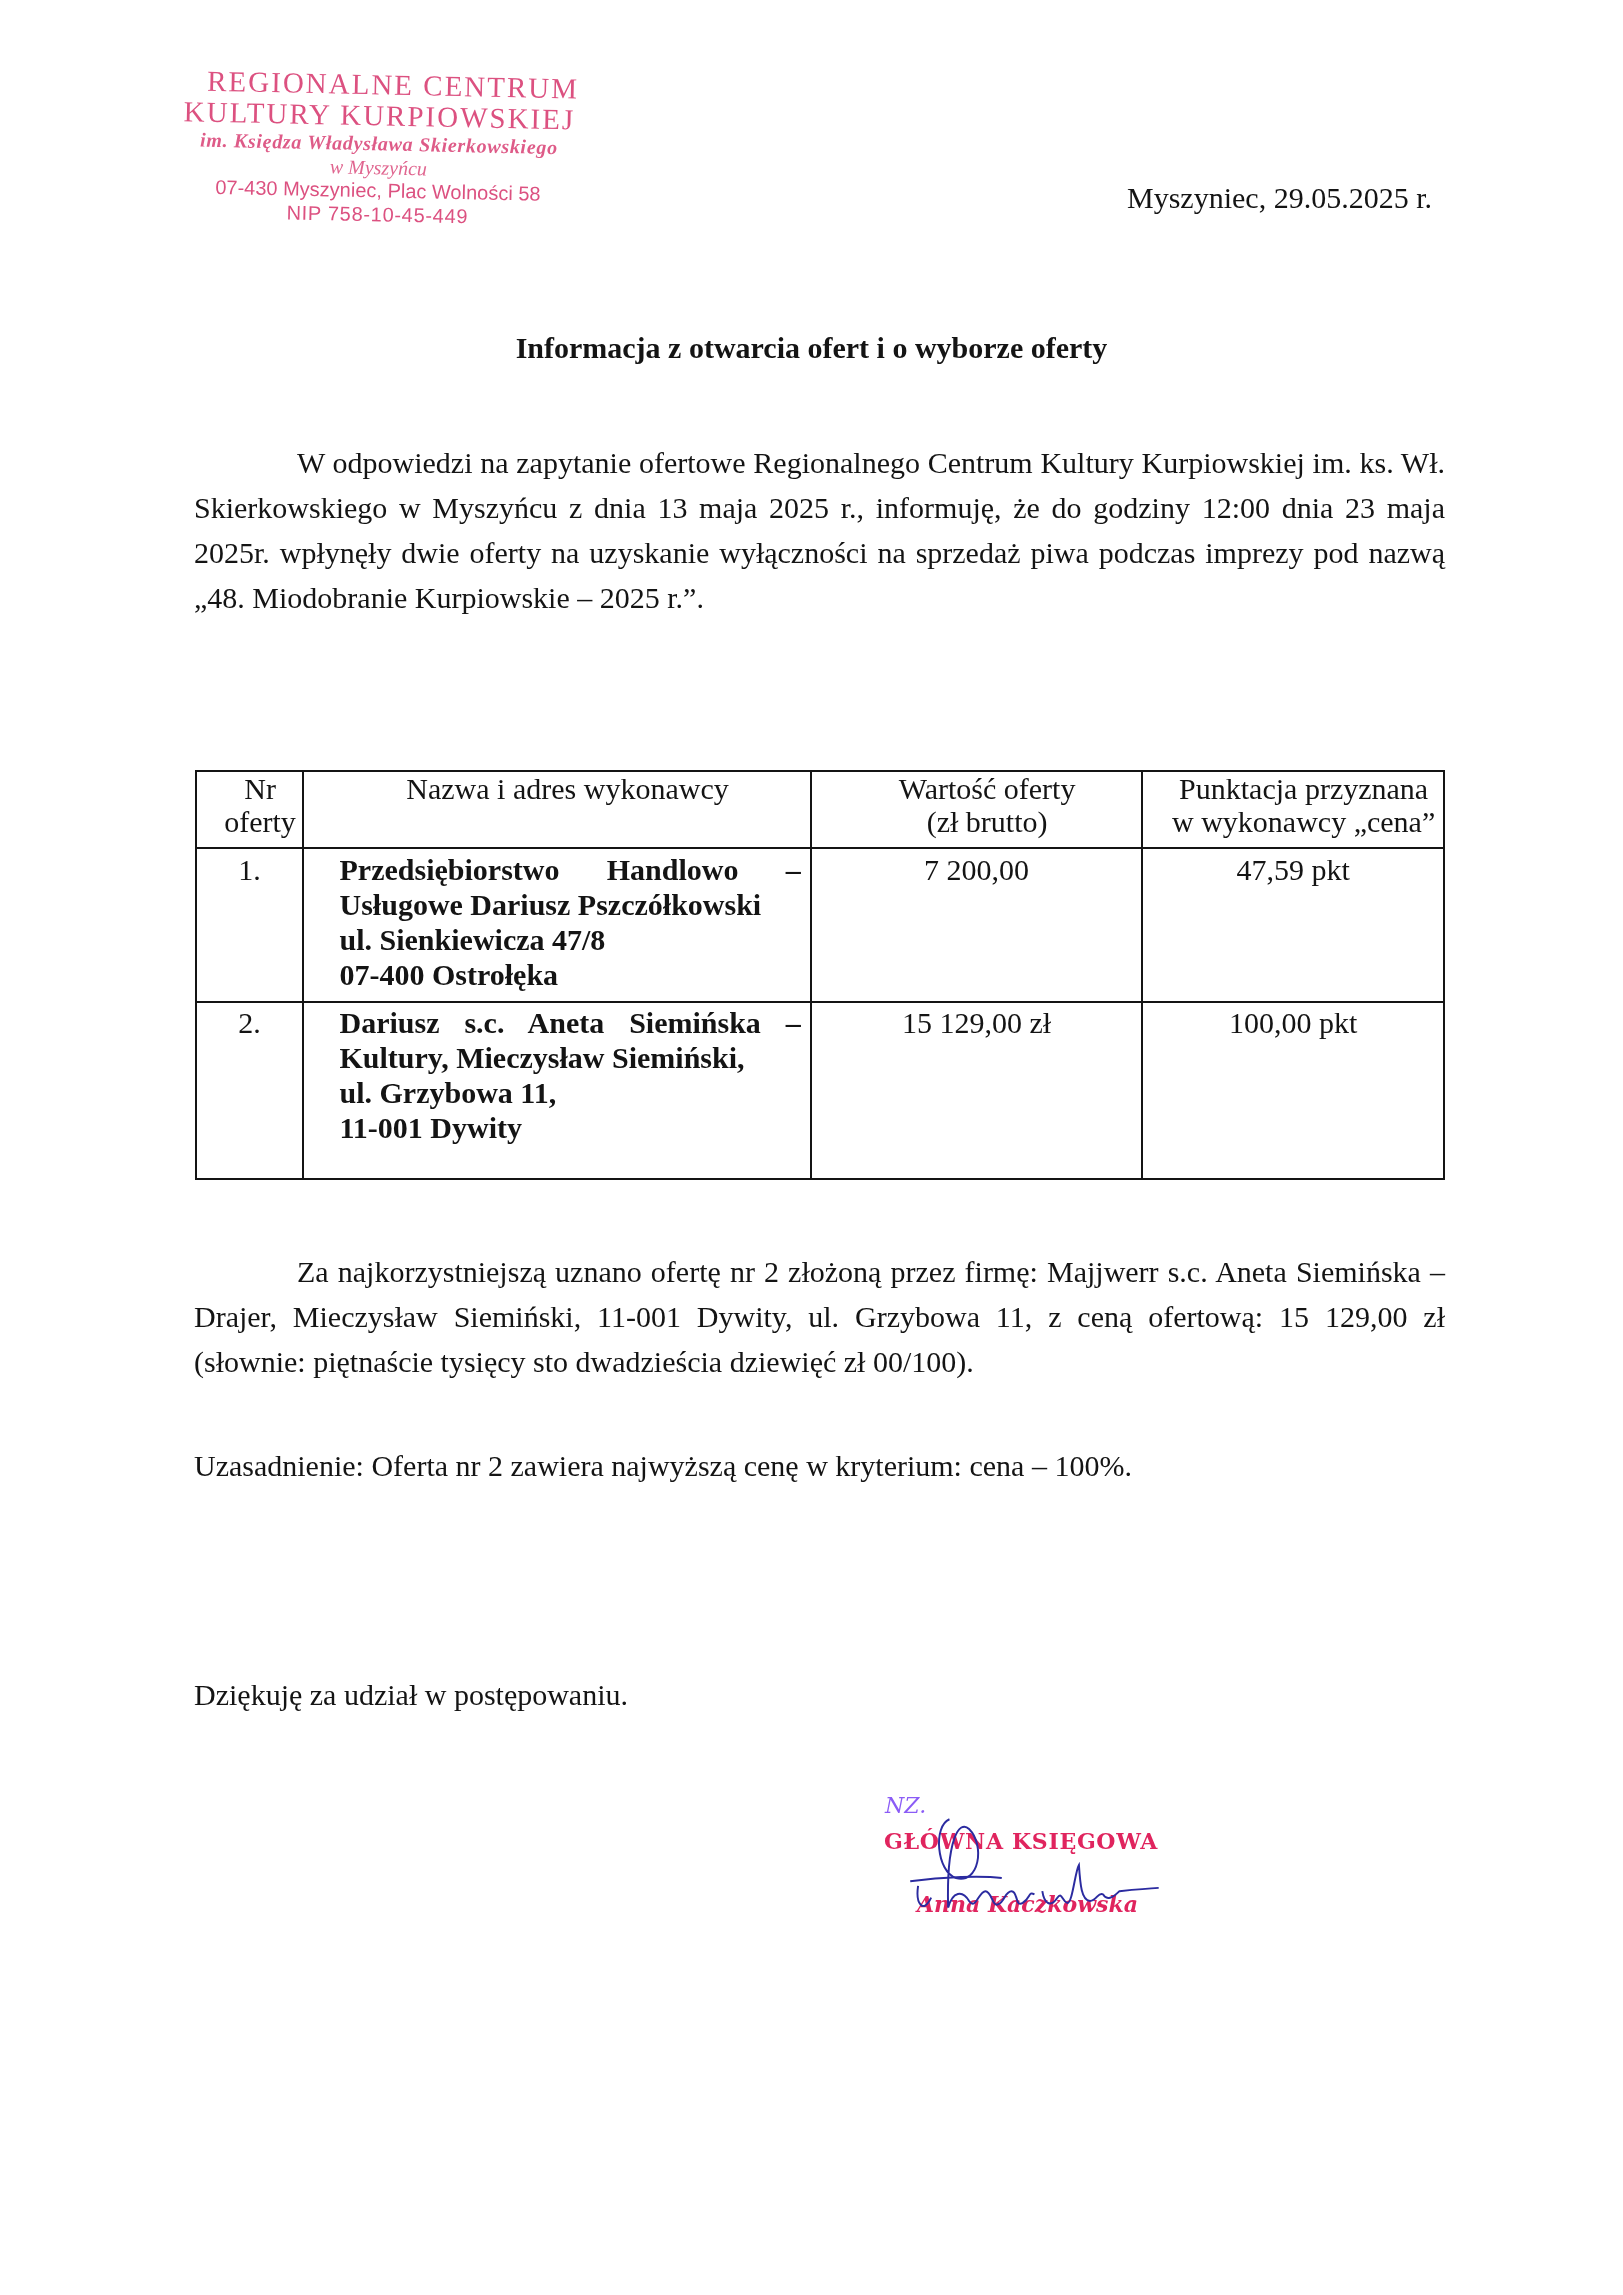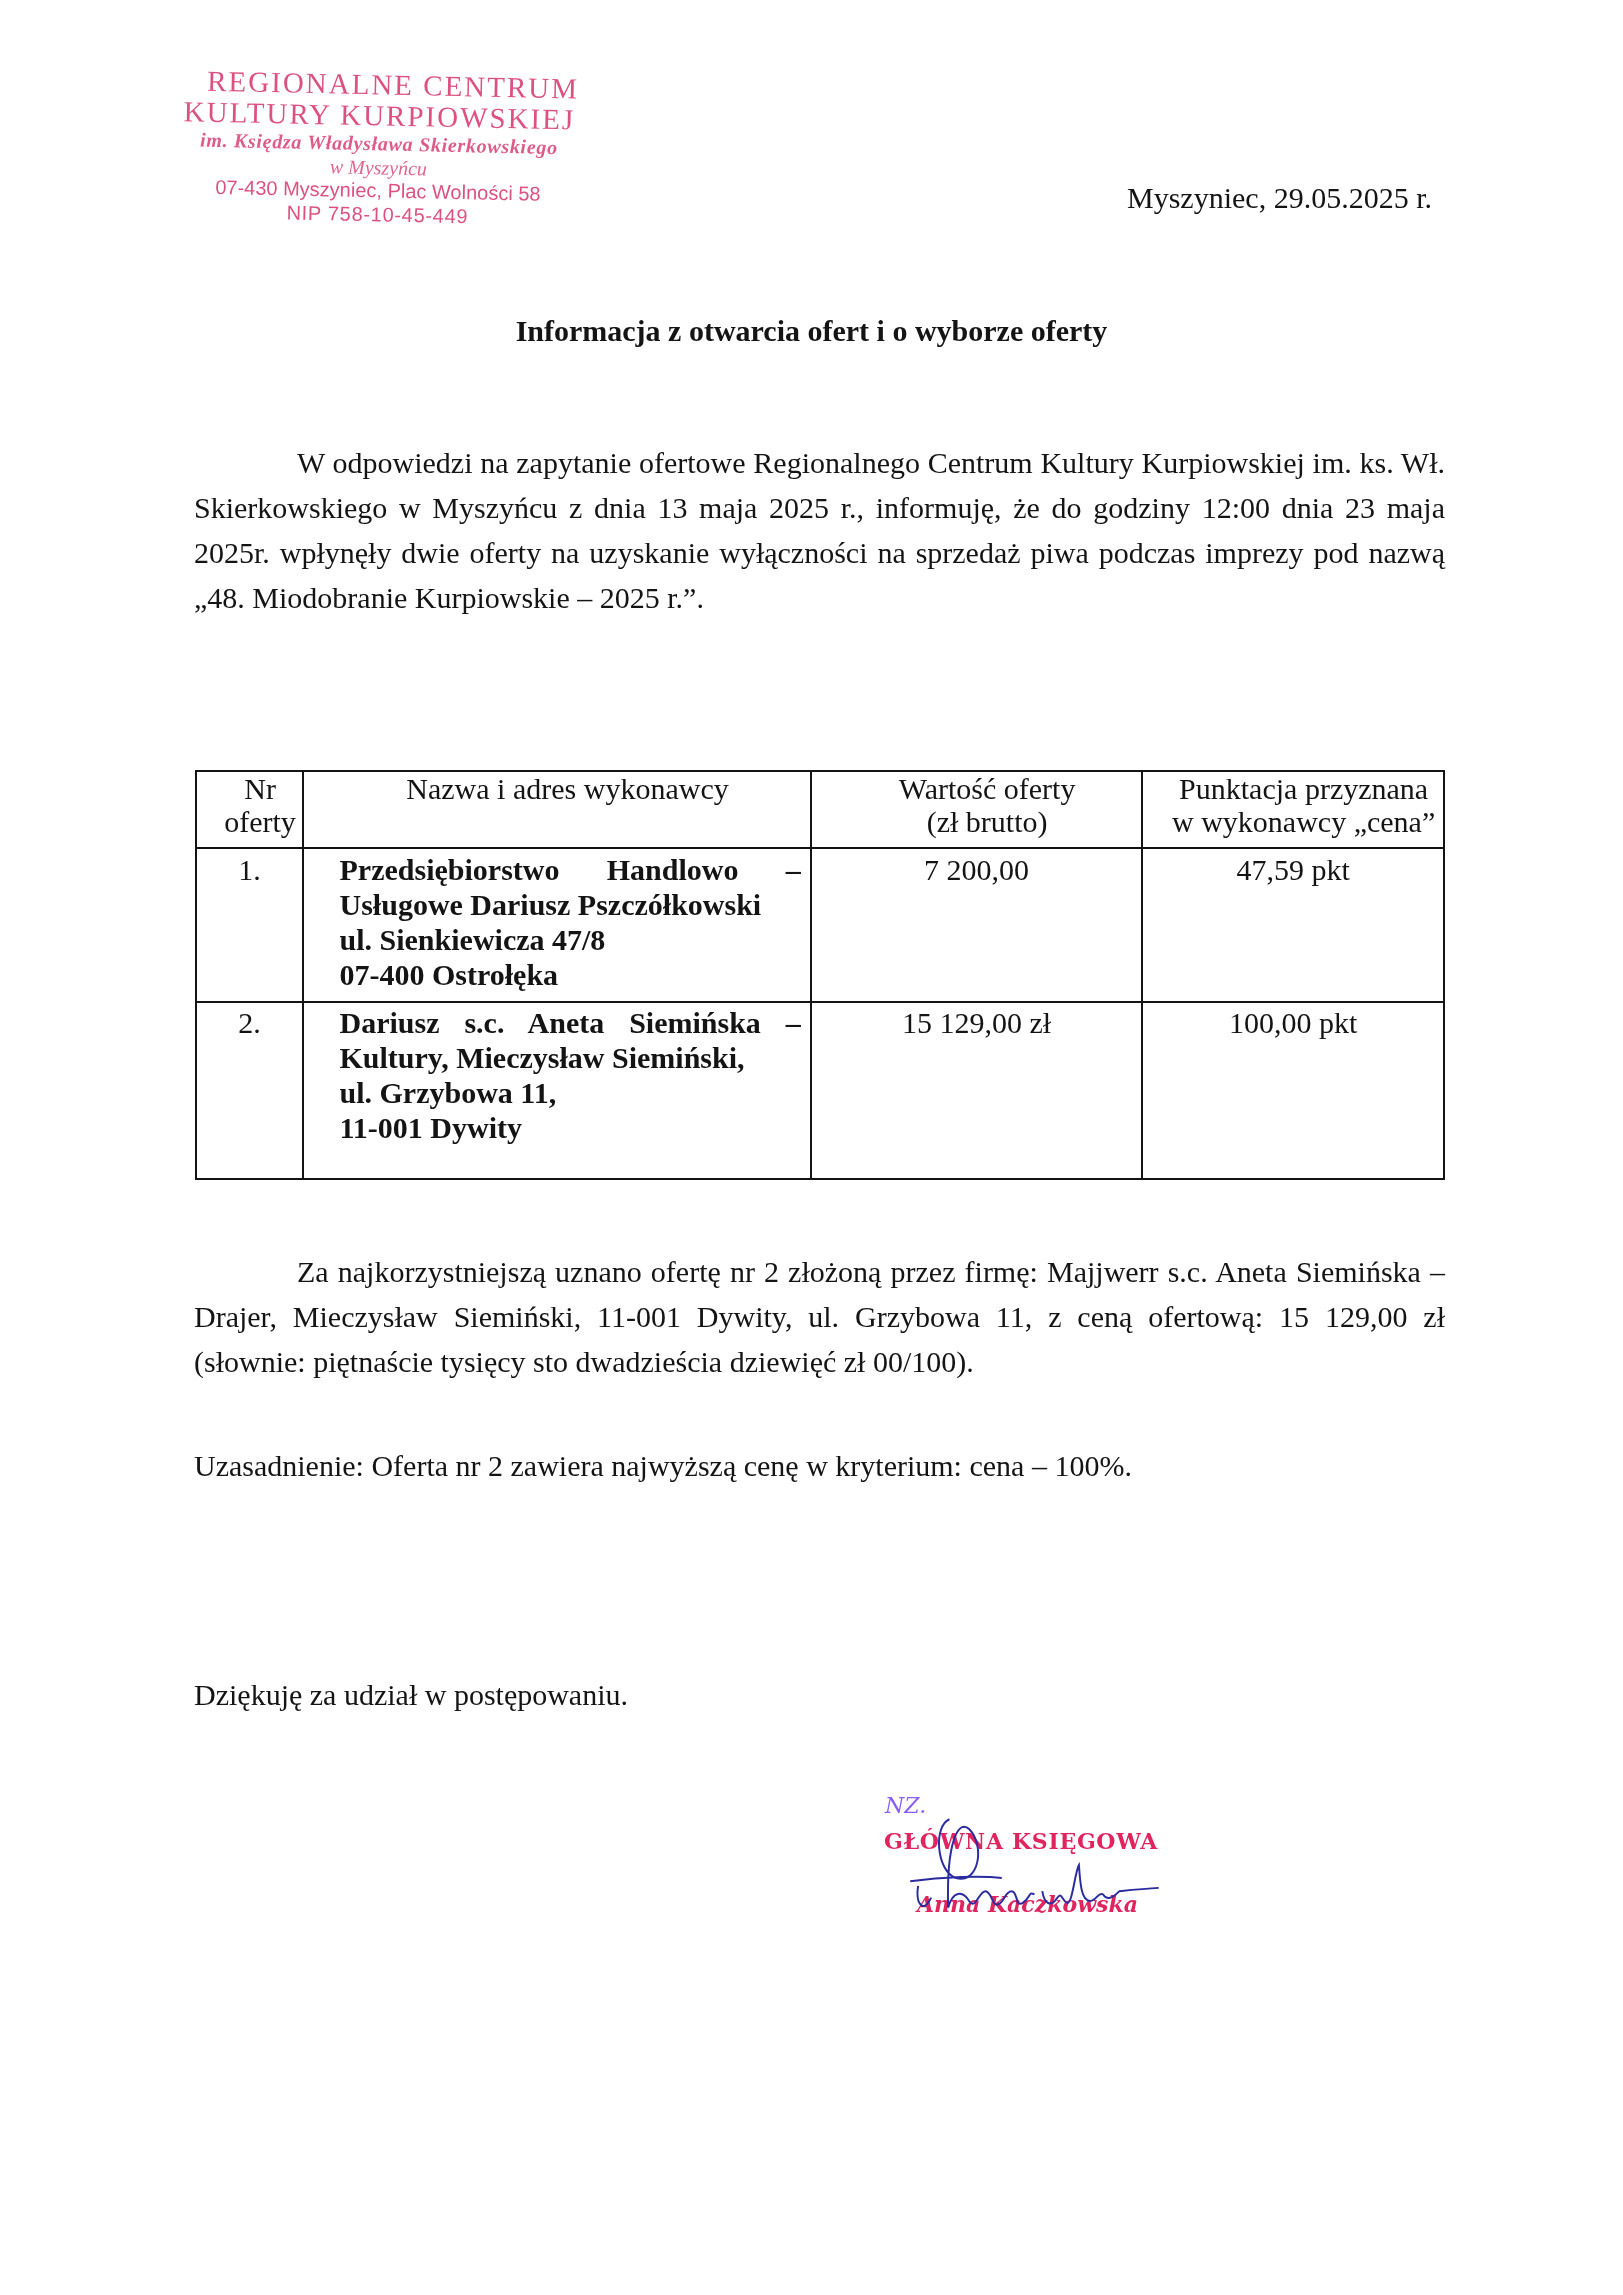--- a/index.html
+++ b/index.html
@@ -17,21 +17,21 @@
            font-size: 20px; line-height: 25px; letter-spacing: 0.7px; opacity: .8; white-space: nowrap; }
   .stamp .l4 { font-family: "Liberation Serif", serif; font-style: italic; font-size: 20px;
            line-height: 22px; opacity: .75; }
   .stamp .l5 { font-family: "Liberation Sans", sans-serif; font-size: 20px; line-height: 25px;
            white-space: nowrap; opacity: .85; }
   .stamp .l6 { font-family: "Liberation Sans", sans-serif; font-size: 20px; line-height: 23.6px;
            letter-spacing: 0.7px; opacity: .85; }
 
   .date { left: 1127px; top: 181px; font-size: 30px; }
 
-  .title { left: 0; width: 1623px; top: 314px; text-align: center; font-weight: bold; font-size: 30px; }
+  .title { left: 0; width: 1623px; top: 331px; text-align: center; font-weight: bold; font-size: 30px; }
 
   .para { left: 194px; width: 1251px; font-size: 30px; line-height: 45px; text-align: justify; }
   .para .indent { display: inline-block; width: 103px; }
   .p1 { top: 440px; }
   .p2 { top: 1249px; }
   .p3 { top: 1443px; }
   .p4 { top: 1672px; }
 
   
   .offers { position: absolute; left: 195px; top: 770px; width: 1250px;

